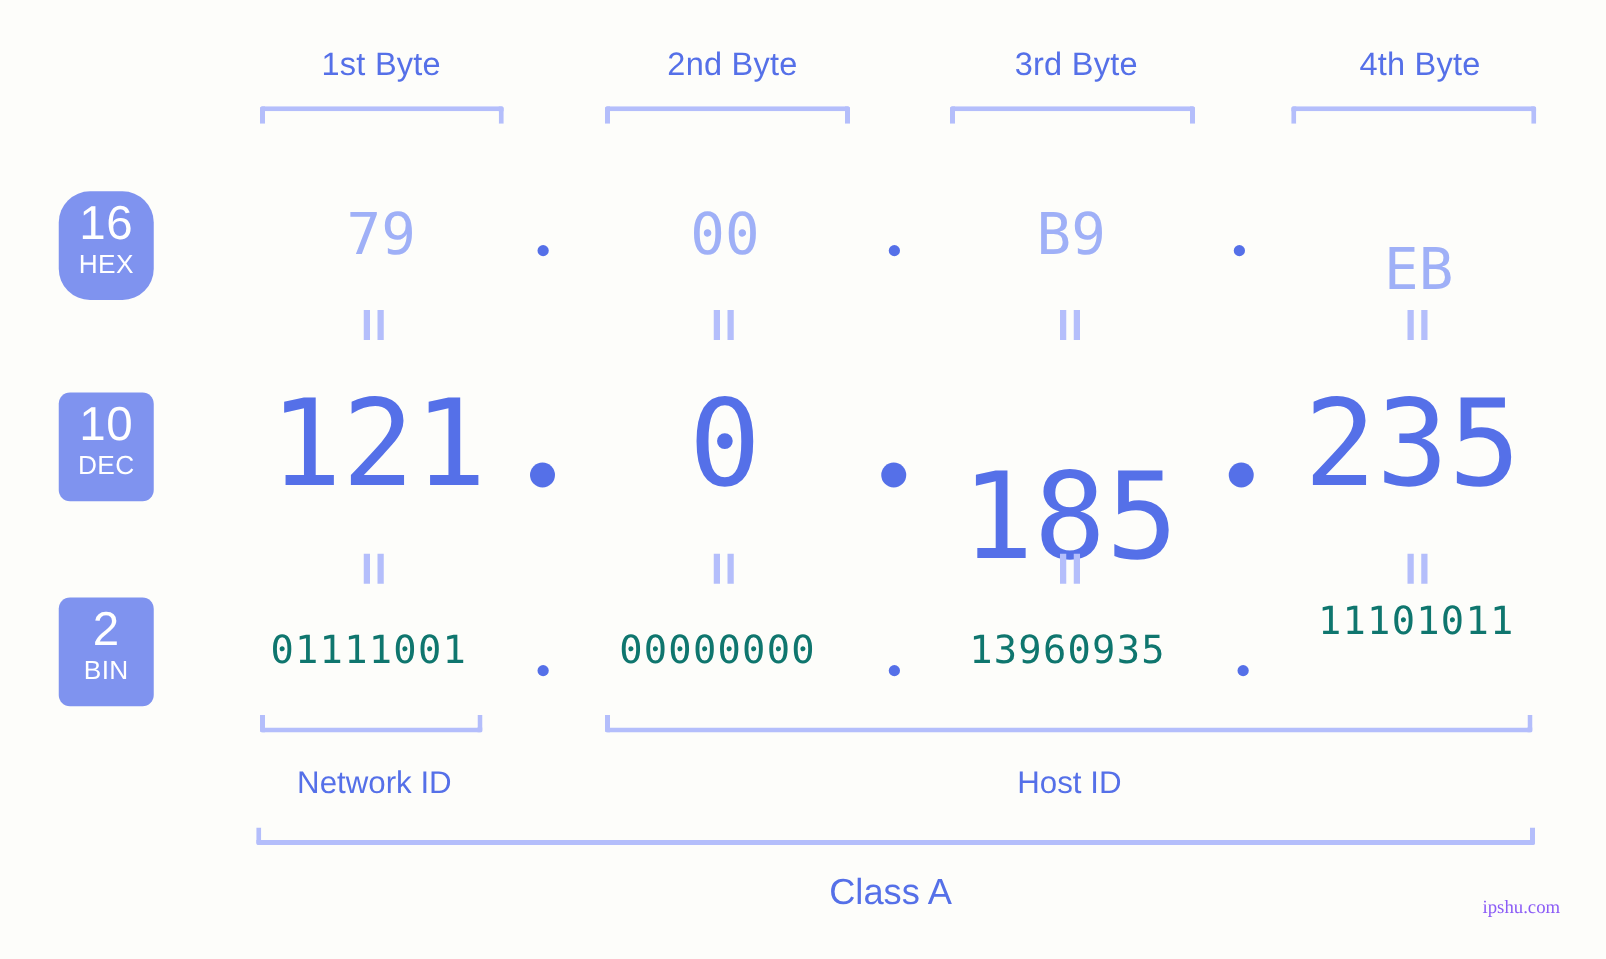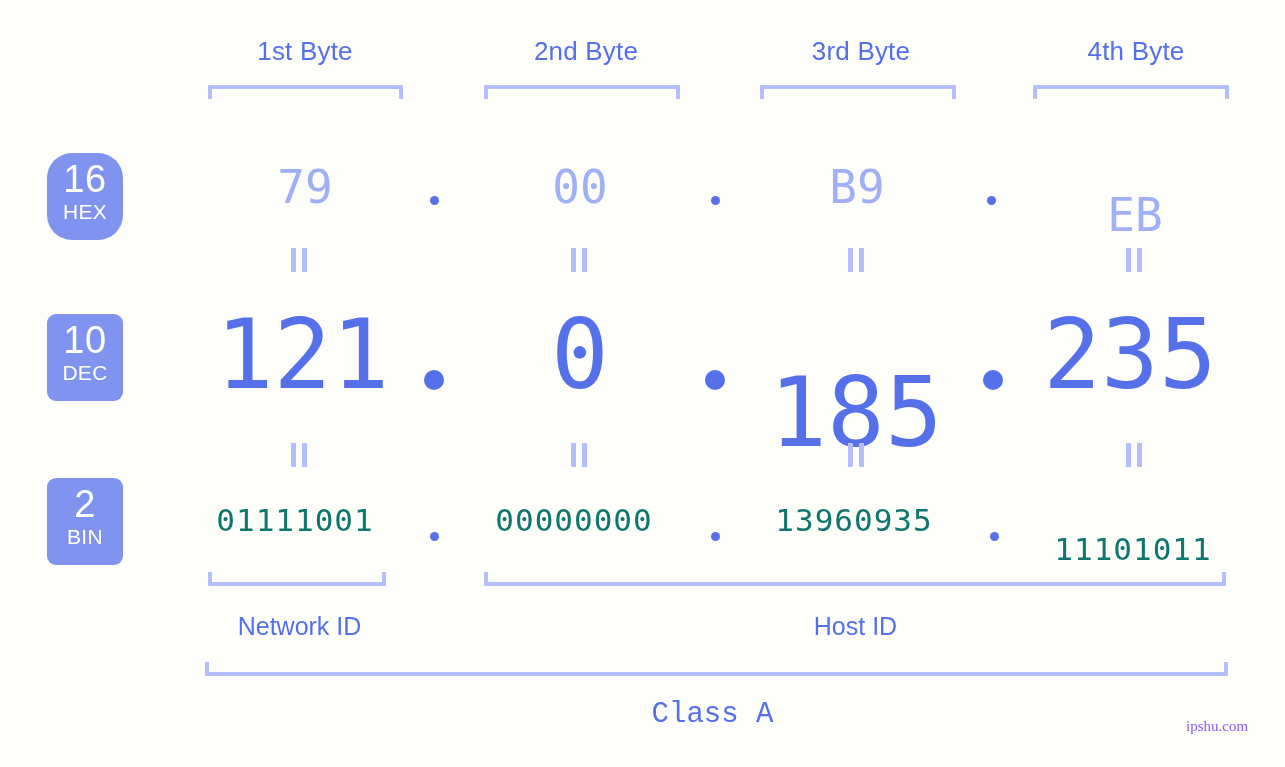--- a/index.html
+++ b/index.html
@@ -242,26 +242,26 @@
     <i class="a"></i>
       <i class="b"></i>
   </div>
 
   <div class="val-bin" style="left:195px; top:503px; width:200px;">01111001</div>
   <div class="dot dot-sm" style="left:430px; top:532px;"></div>
   <div class="val-bin" style="left:474px; top:503px; width:200px;">00000000</div>
   <div class="dot dot-sm" style="left:711px; top:532px;"></div>
   <div class="val-bin" style="left:754px; top:503px; width:200px;">13960935</div>
   <div class="dot dot-sm" style="left:990px; top:532px;"></div>
-  <div class="val-bin" style="left:1033px; top:532px; width:200px;">11101011</div>
+  <div class="val-bin" style="left:1033px; top:480px; width:200px;">11101011</div>
 
   <div class="abs bracket-bottom" style="left:208px; top:572px; width:178px;"></div>
   <div class="abs bracket-bottom" style="left:484px; top:572px; width:742px;"></div>
 
   <div class="sect-label" style="left:197px; top:612px; width:205px;">Network ID</div>
   <div class="sect-label" style="left:753px; top:612px; width:205px;">Host ID</div>
 
   <div class="abs bracket-bottom" style="left:205px; top:662px; width:1023px;"></div>
-  <div class="class-label" style="left:610px; top:698px; width:205px;font-family:Liberation Mono, monospace;">Class A</div>
+  <div class="class-label" style="left:610px; top:698px; width:205px;">Class A</div>
 
   <div class="watermark" style="left:1186px; top:718px;">ipshu.com</div>
 
 </div>
 
 </body></html>

